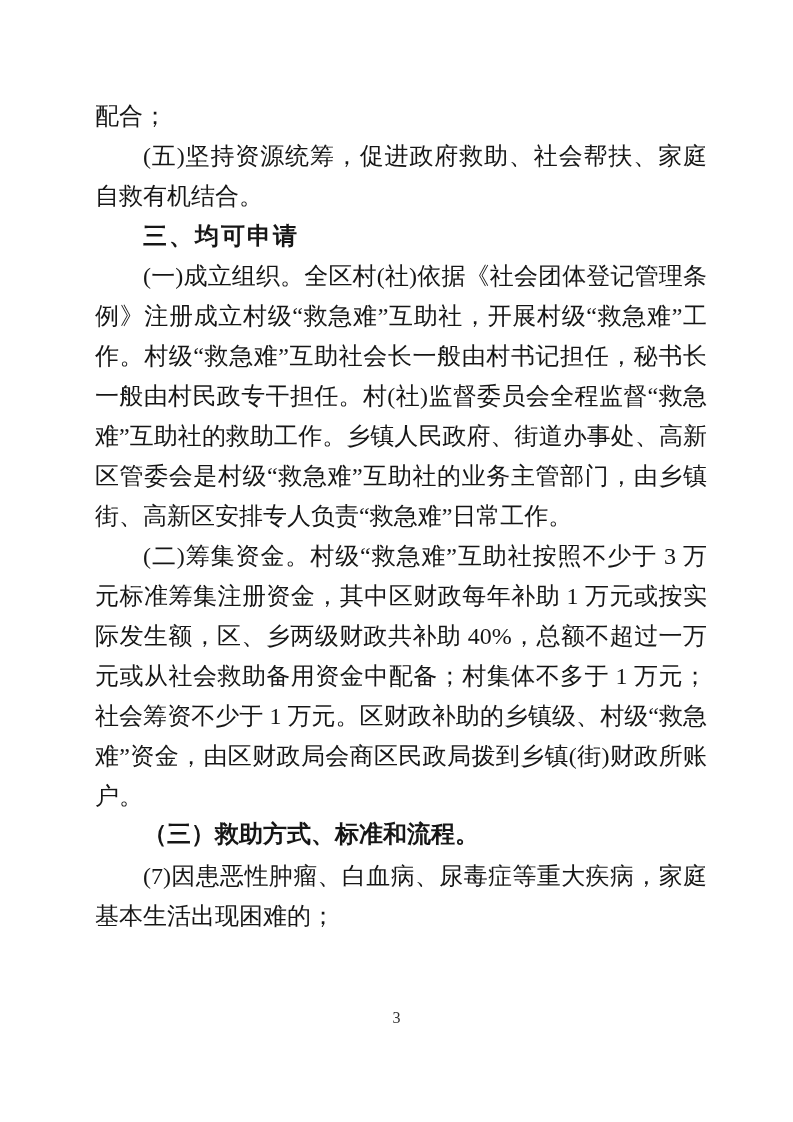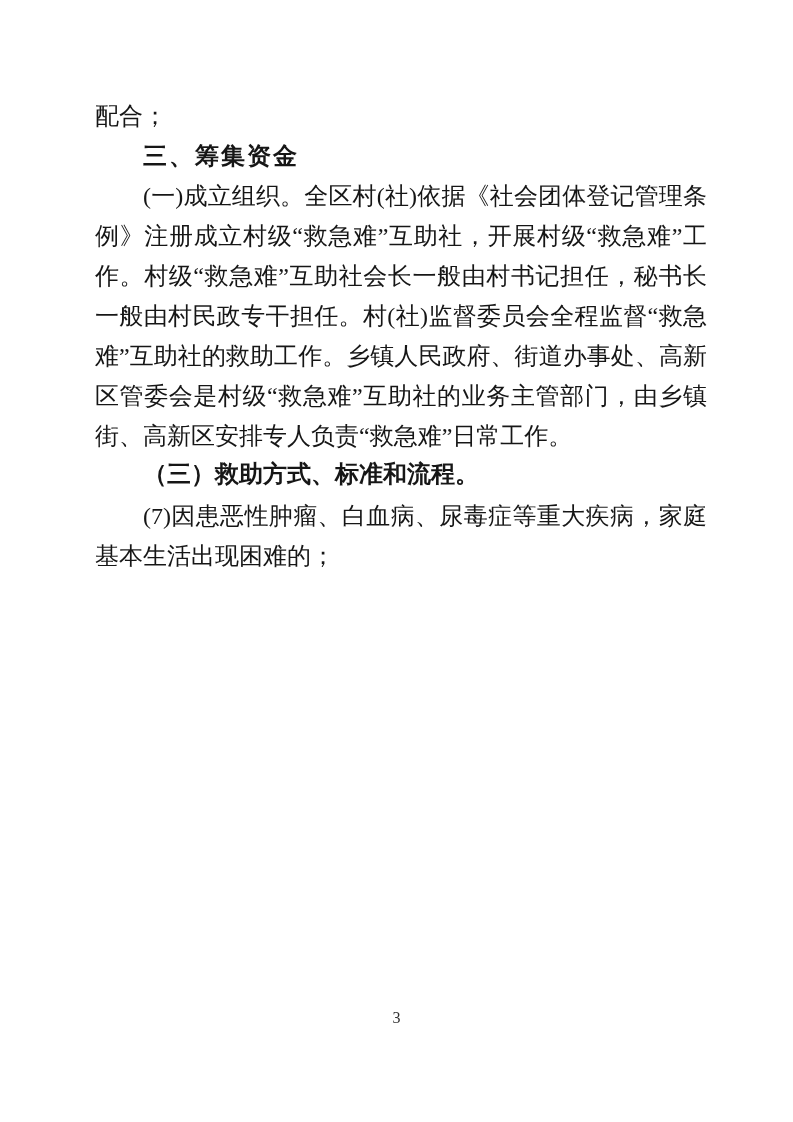--- a/index.html
+++ b/index.html
@@ -48,25 +48,27 @@
   }
 </style>
 </head>
 <body>
 
 <div class="doc-page">
   <div class="doc-body">
 
     <p class="para no-indent"><span>配合；</span></p>
 
+    <p class="para"><span>(五)坚持资源统筹，促进政府救助、社会帮扶、家庭自救有机结合。</span></p>
 
-    <p class="para heading-hei"><span>三、筹集资金</span></p>
+    <p class="para heading-hei"><span>三、均可申请</span></p>
 
     <p class="para"><span class="lead">(一)成立组织。</span><span>全区村(社)依据《社会团体登记管理条例》注册成立村级“救急难”互助社，开展村级“救急难”工作。村级“救急难”互助社会长一般由村书记担任，秘书长一般由村民政专干担任。村(社)监督委员会全程监督“救急难”互助社的救助工作。乡镇人民政府、街道办事处、高新区管委会是村级“救急难”互助社的业务主管部门，由乡镇街、高新区安排专人负责“救急难”日常工作。</span></p>
 
+    <p class="para"><span class="lead">(二)筹集资金。</span><span>村级“救急难”互助社按照不少于 3 万元标准筹集注册资金，其中区财政每年补助 1 万元或按实际发生额，区、乡两级财政共补助 40%，总额不超过一万元或从社会救助备用资金中配备；村集体不多于 1 万元；社会筹资不少于 1 万元。区财政补助的乡镇级、村级“救急难”资金，由区财政局会商区民政局拨到乡镇(街)财政所账户。</span></p>
 
     <p class="para heading-kai"><span>（三）救助方式、标准和流程。</span></p>
 
 
     <p class="para"><span>(7)因患恶性肿瘤、白血病、尿毒症等重大疾病，家庭基本生活出现困难的；</span></p>
 
   </div>
 
   <div class="page-footer"><span>3</span></div>
 </div>

